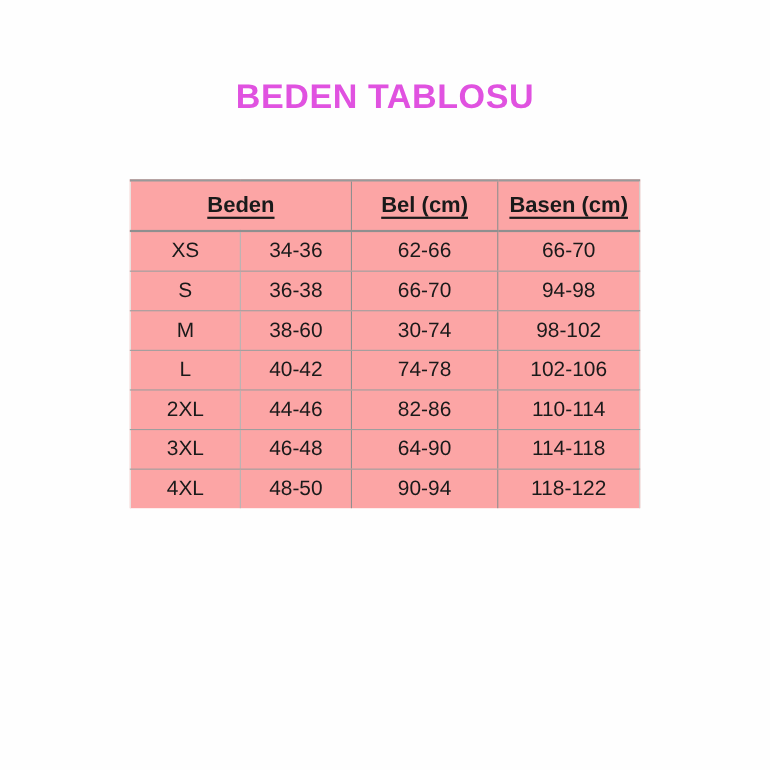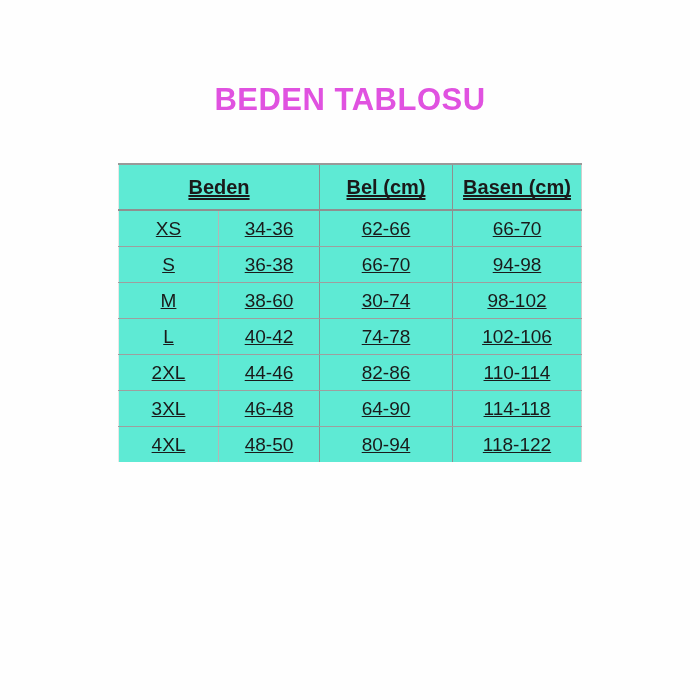--- a/index.html
+++ b/index.html
@@ -12,41 +12,40 @@
     font-family: "Liberation Sans", sans-serif;
   }
   .page {
     position: relative;
     width: 700px;
     height: 700px;
     background: #fefefe;
   }
   .title {
     position: absolute;
-    top: 84px;
+    top: 72px;
     left: 0;
     width: 700px;
     margin: 0;
     text-align: center;
     font-size: 31px;
     line-height: 31px;
     font-weight: 700;
     letter-spacing: 0.5px;
     color: #e052e0;
   }
   table.size-table {
     position: absolute;
     left: 118px;
     top: 163px;
     width: 463px;
     border-collapse: collapse;
     table-layout: fixed;
-    background: #5eead4;
+    background: #fca5a5;
     color: #1a1a1a;
-    text-decoration: underline;
   }
   col.c1 { width: 100px; }
   col.c2 { width: 101px; }
   col.c3 { width: 133px; }
   col.c4 { width: 129px; }
   th {
     height: 44px;
     padding: 0;
     font-size: 20px;
     font-weight: 700;
@@ -137,19 +136,19 @@
       </tr>
       <tr>
         <td>3XL</td>
         <td>46-48</td>
         <td>64-90</td>
         <td>114-118</td>
       </tr>
       <tr>
         <td>4XL</td>
         <td>48-50</td>
-        <td>80-94</td>
+        <td>90-94</td>
         <td>118-122</td>
       </tr>
     </tbody>
   </table>
 
 </div>
 
 </body></html>

